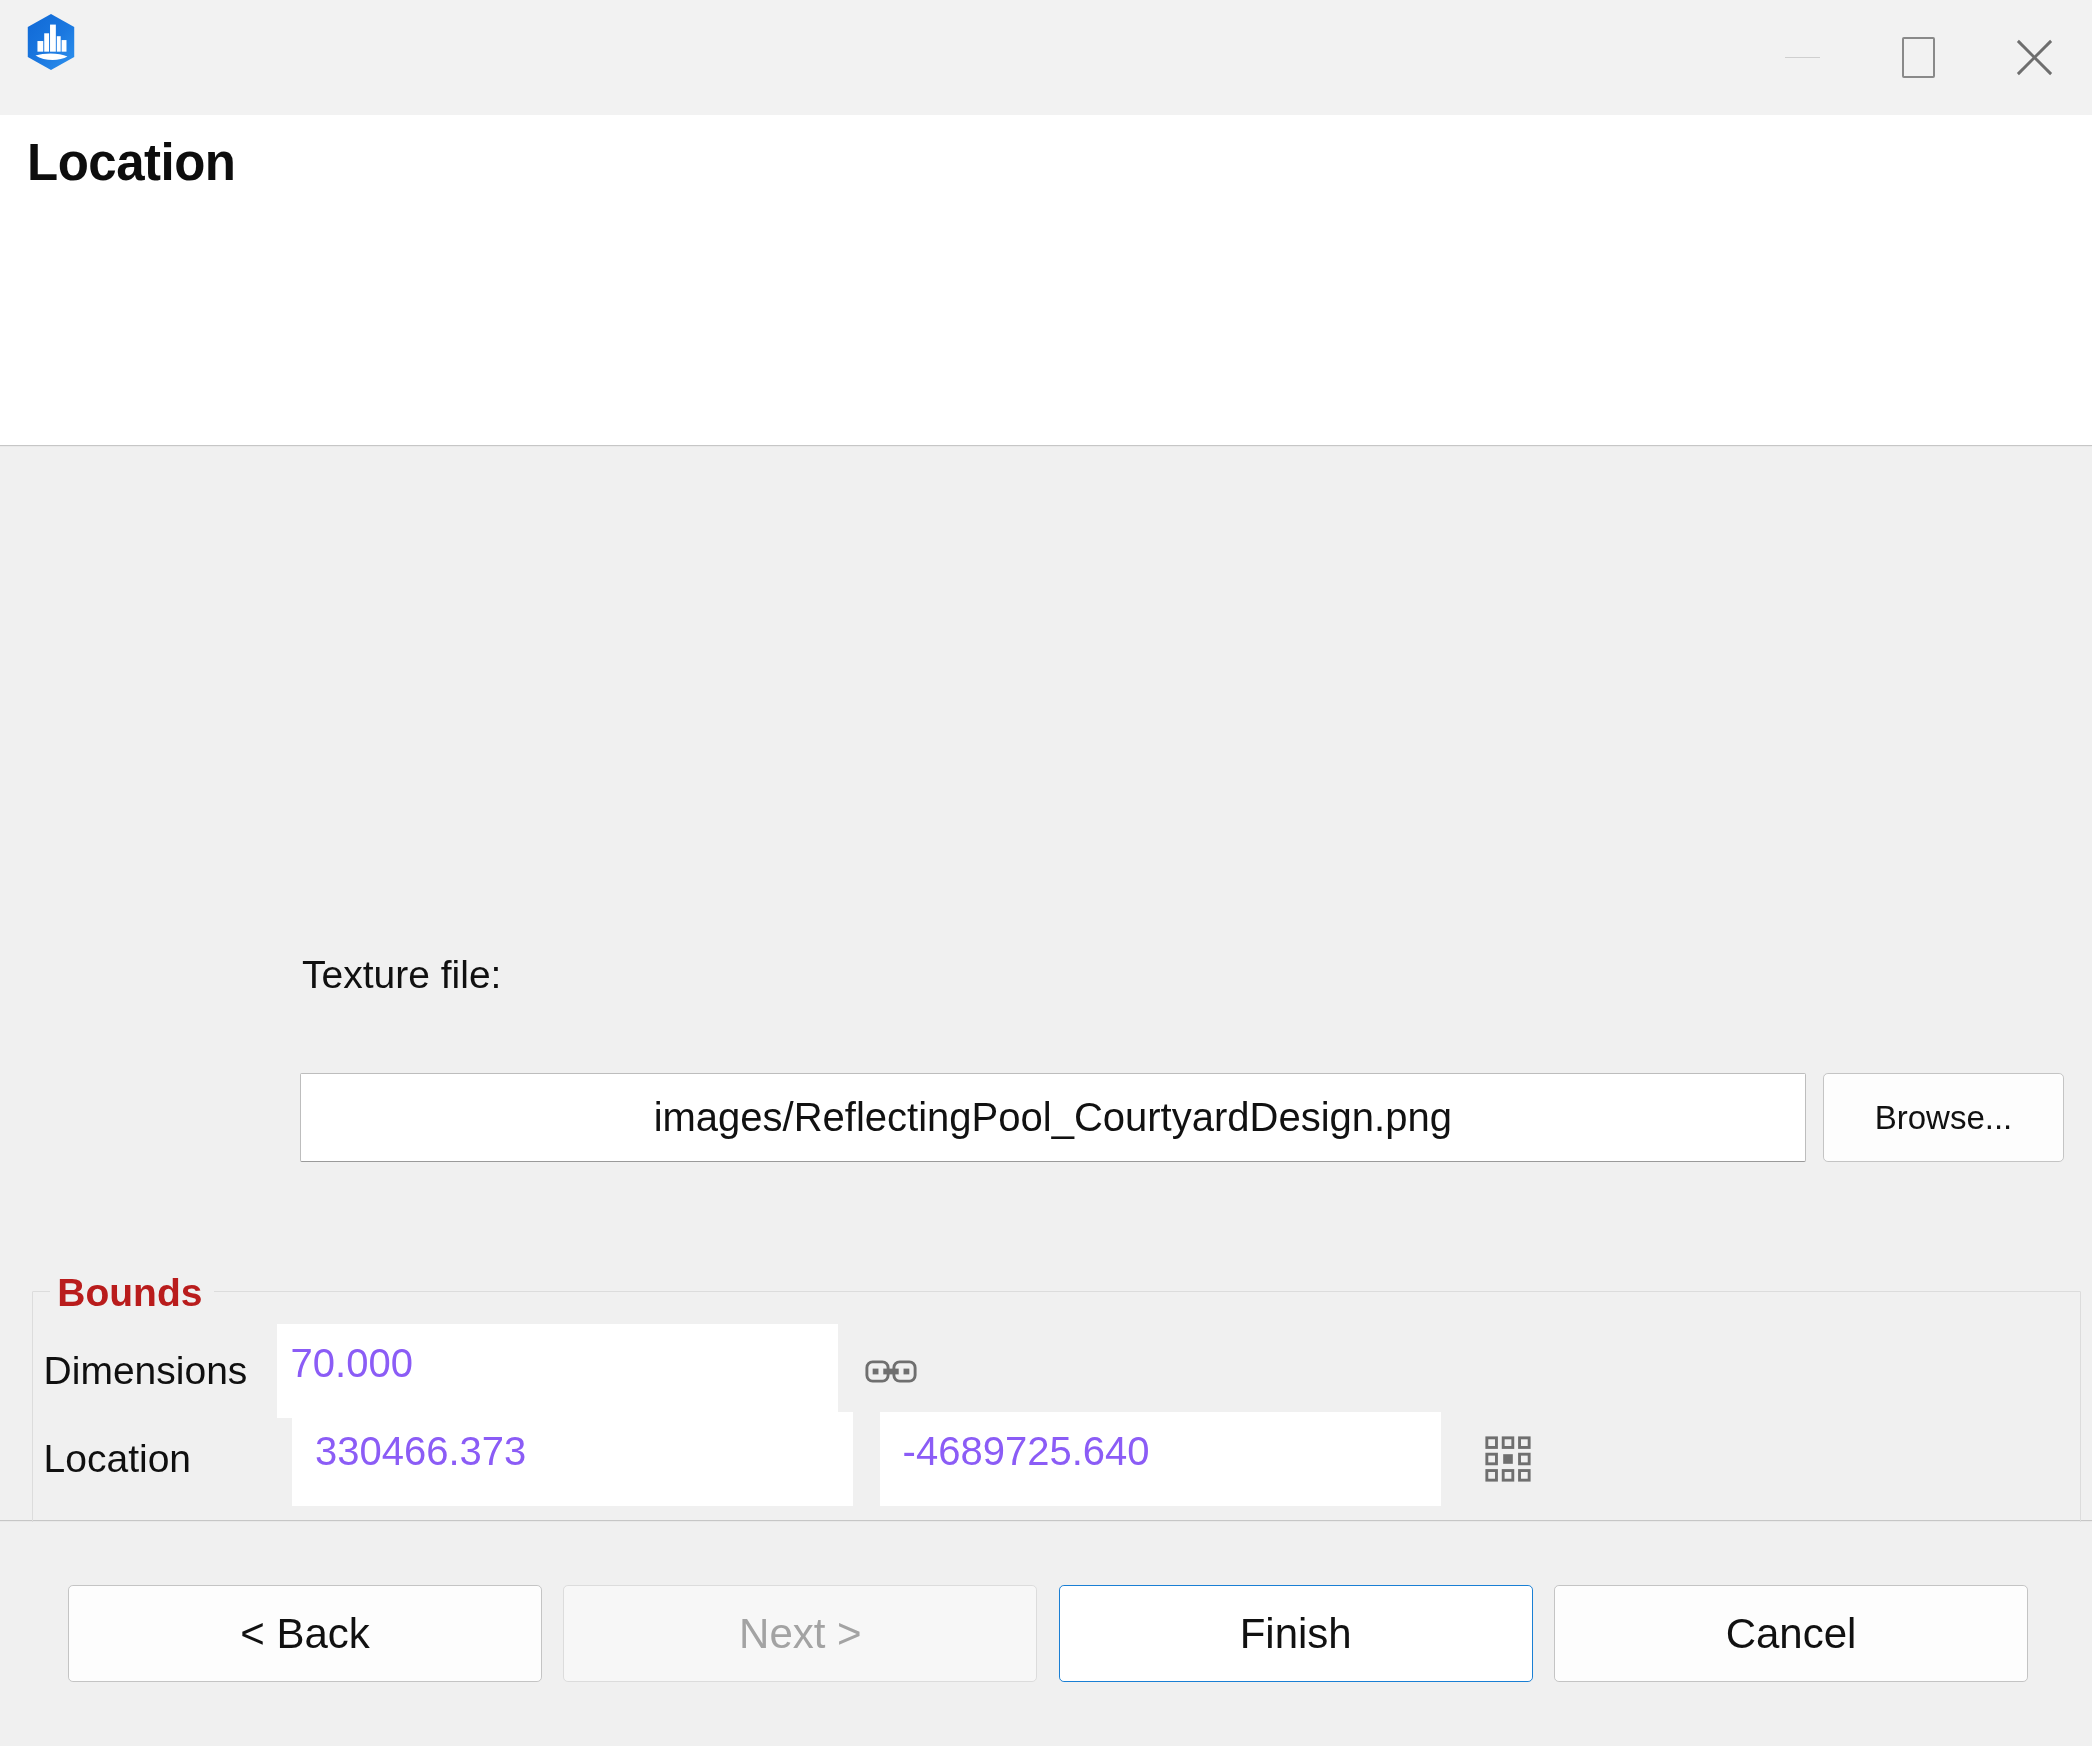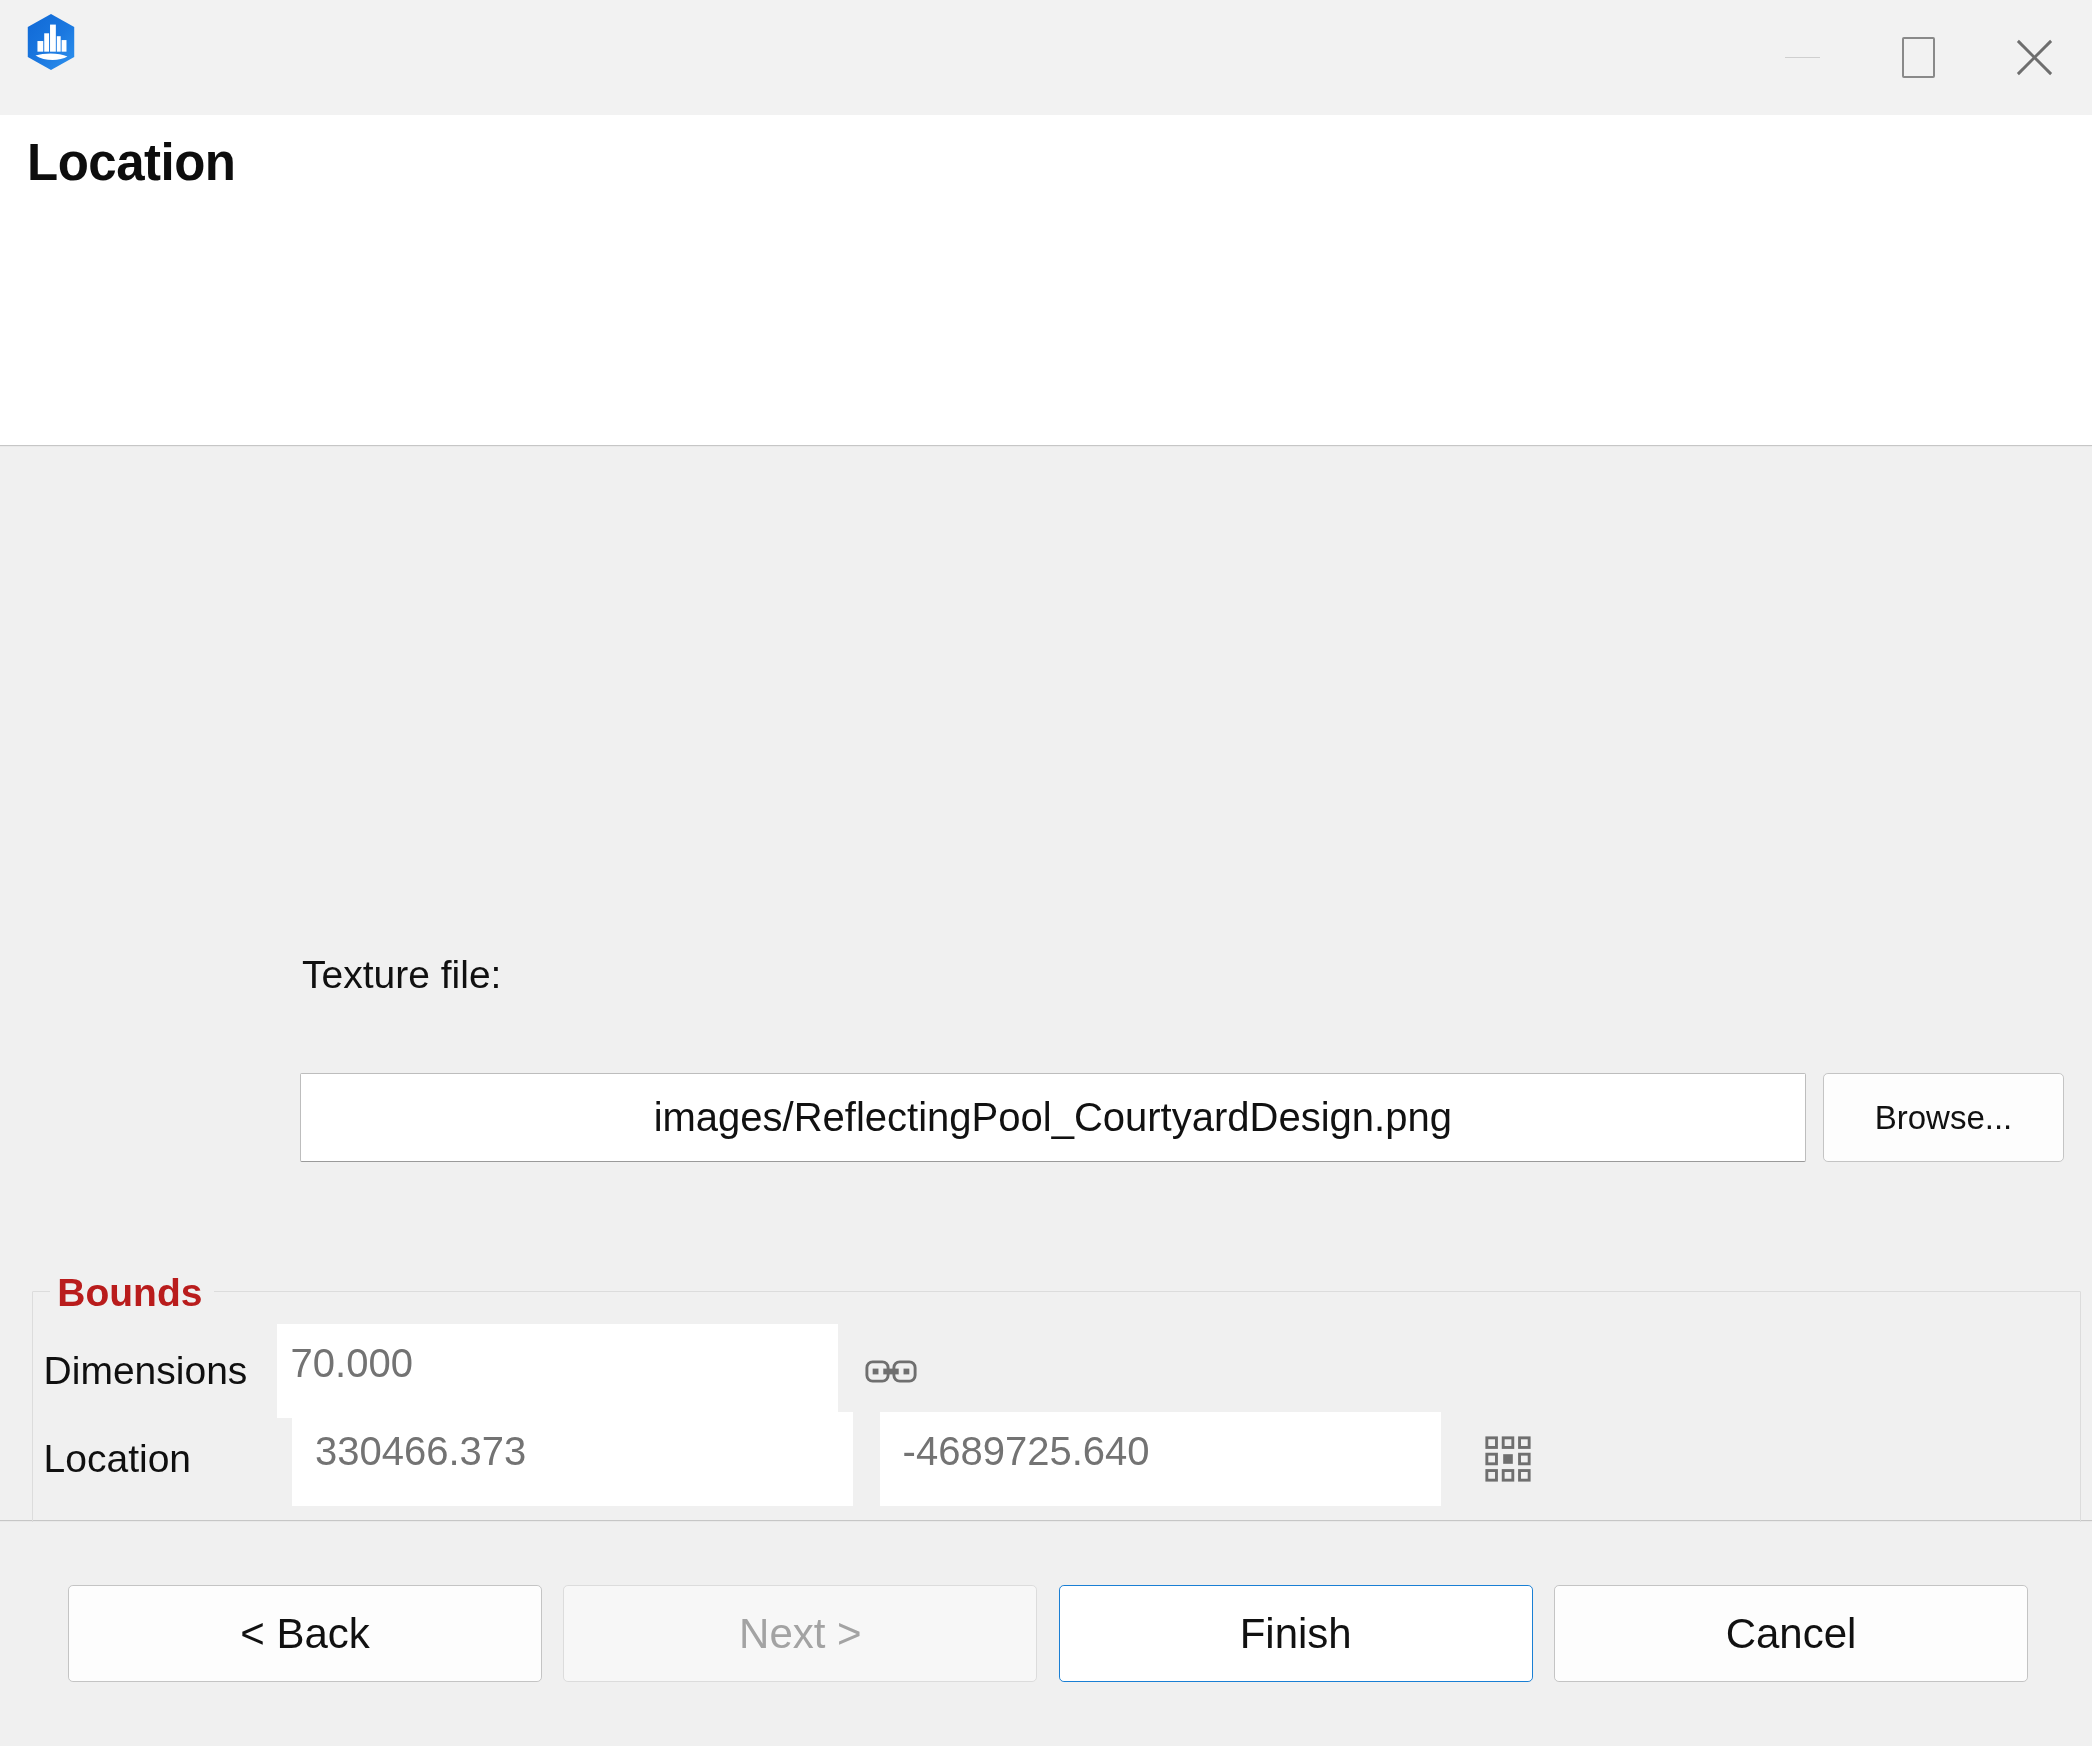--- a/index.html
+++ b/index.html
@@ -224,21 +224,21 @@
     white-space: nowrap;
   }
   .val-input {
     width: 561px;
     height: 94px;
     box-sizing: border-box;
     background: #ffffff;
     border: none;
     font-family: "Liberation Sans", sans-serif;
     font-size: 40px;
-    color: #737373;
+    color: #8b5cf6;
     line-height: 78px;
     padding: 0 13.6px;
     white-space: nowrap;
     overflow: hidden;
   }
   .val-input.second { margin-left: 11.6px; }
   .val-input.loc { padding-left: 23px; }
   .icon-btn {
     margin-left: 17.5px;
     width: 70px;

